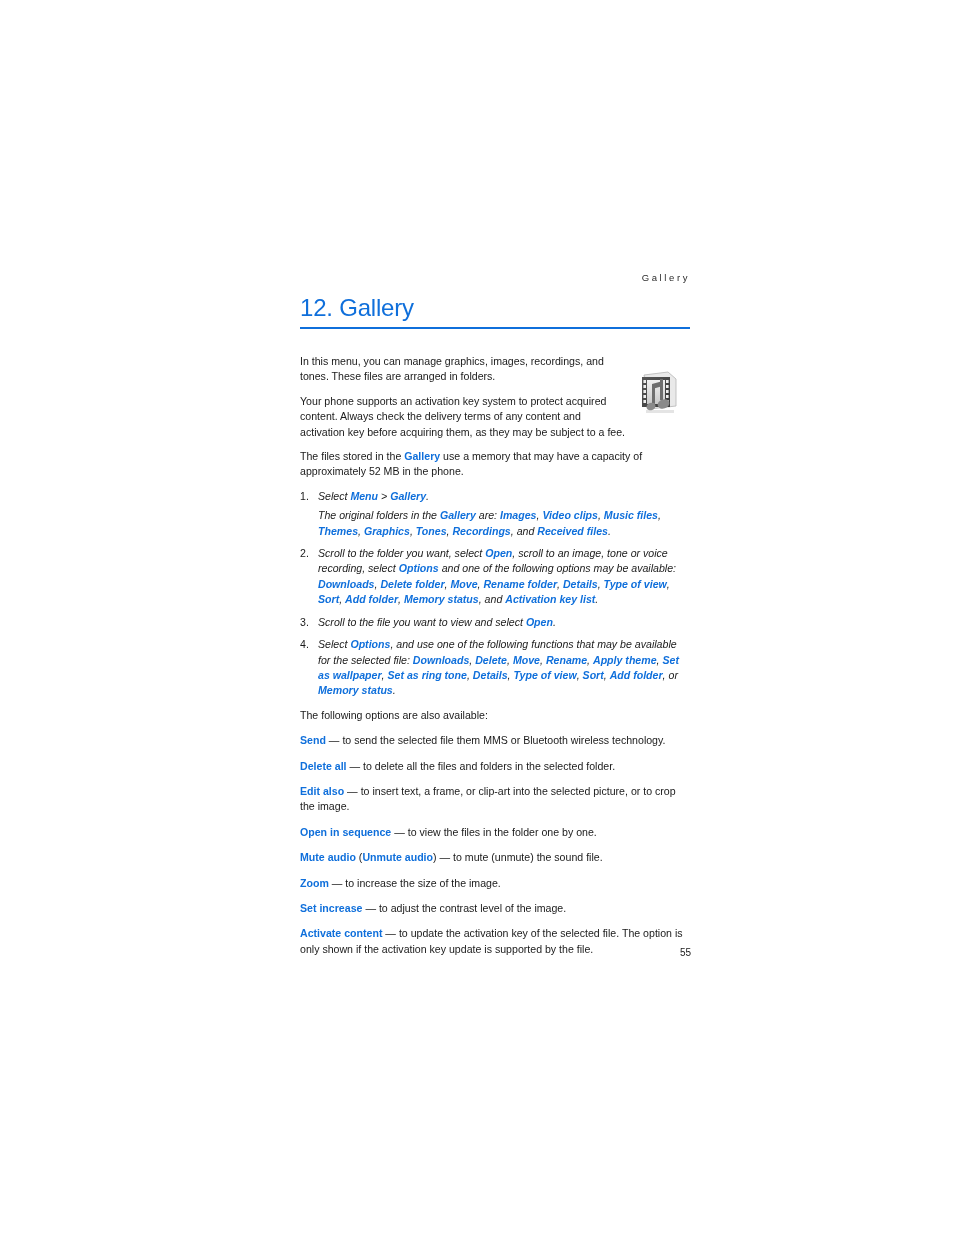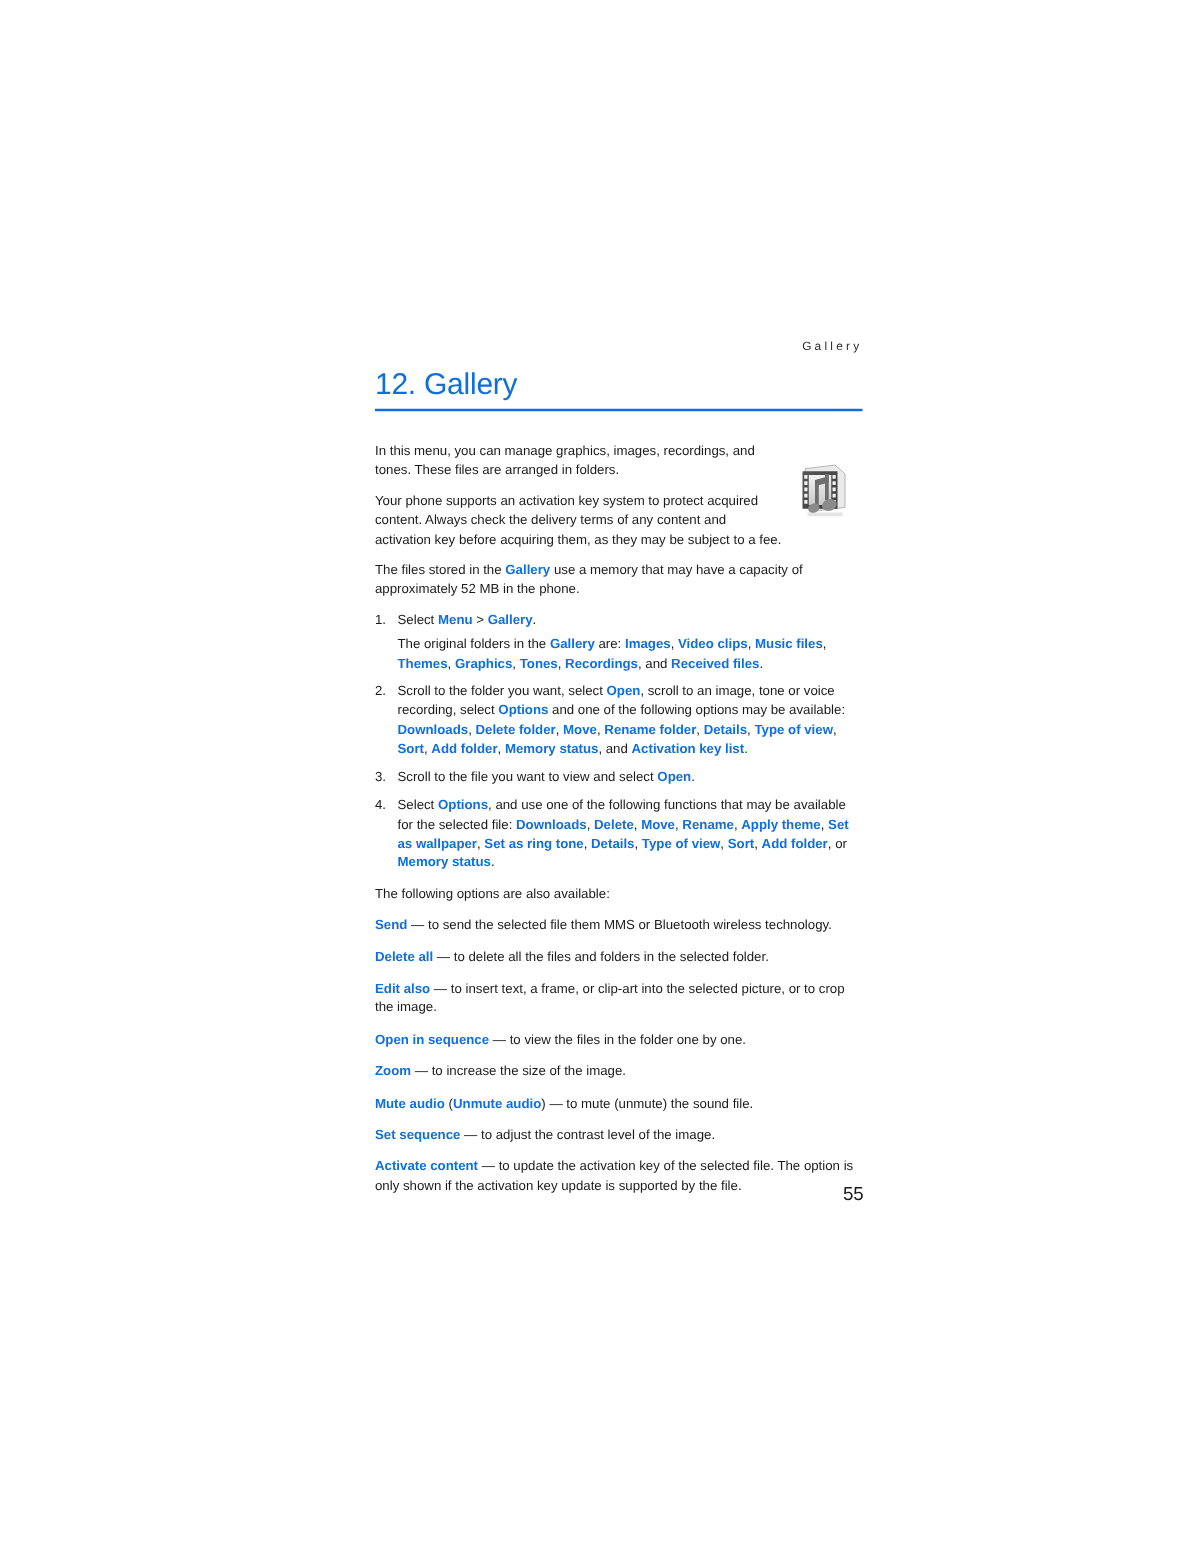--- a/index.html
+++ b/index.html
@@ -102,36 +102,36 @@
     margin-bottom: 7px;
   }
   ol.steps > li .num {
     position: absolute;
     left: 0;
     top: 0;
     font-size: 10.6px;
     line-height: 15.4px;
     color: #1a1a1a;
   }
-  ol.steps > li p { margin: 0 0 0 0; }
+  ol.steps > li p { margin: 0 0 0 0; font-style: italic; }
   ol.steps > li p + p { margin-top: 4px; }
 
   
   .opts { margin-top: 9px; }
   .opts p { margin: 0 0 10px 0; }
   .opts p:last-child { margin-bottom: 0; }
 
   
   .folio {
     position: absolute;
     left: 286px;
     top: 947px;
     width: 391px;
     text-align: right;
-    font-size: 15px;
+    font-size: 10px;
     color: #1a1a1a;
   }
 </style>
 </head>
 <body>
 
 <div class="page">
 
   <div class="running-header">Gallery</div>
 
@@ -213,23 +213,23 @@
 
     </ol>
 
     <div class="opts">
       <p>The following options are also available:</p>
       <div>
           <p><span class="kw">Send</span><span> — </span><span>to send the selected file them MMS or Bluetooth wireless technology.</span></p>
           <p><span class="kw">Delete all</span><span> — </span><span>to delete all the files and folders in the selected folder.</span></p>
           <p><span class="kw">Edit also</span><span> — </span><span>to insert text, a frame, or clip-art into the selected picture, or to crop the image.</span></p>
           <p><span class="kw">Open in sequence</span><span> — </span><span>to view the files in the folder one by one.</span></p>
+          <p><span class="kw">Mute audio</span><span> (</span><span class="kw">Unmute audio</span><span>)</span><span> — </span><span>to mute (unmute) the sound file.</span></p>
           <p><span class="kw">Zoom</span><span> — </span><span>to increase the size of the image.</span></p>
-          <p><span class="kw">Mute audio</span><span> (</span><span class="kw">Unmute audio</span><span>)</span><span> — </span><span>to mute (unmute) the sound file.</span></p>
-          <p><span class="kw">Set sequence</span><span> — </span><span>to adjust the contrast level of the image.</span></p>
+          <p><span class="kw">Set increase</span><span> — </span><span>to adjust the contrast level of the image.</span></p>
           <p><span class="kw">Activate content</span><span> — </span><span>to update the activation key of the selected file. The option is only shown if the activation key update is supported by the file.</span></p>
         </div>
     </div>
 
   </div>
 
   <div class="folio">55</div>
 
 </div>
 

